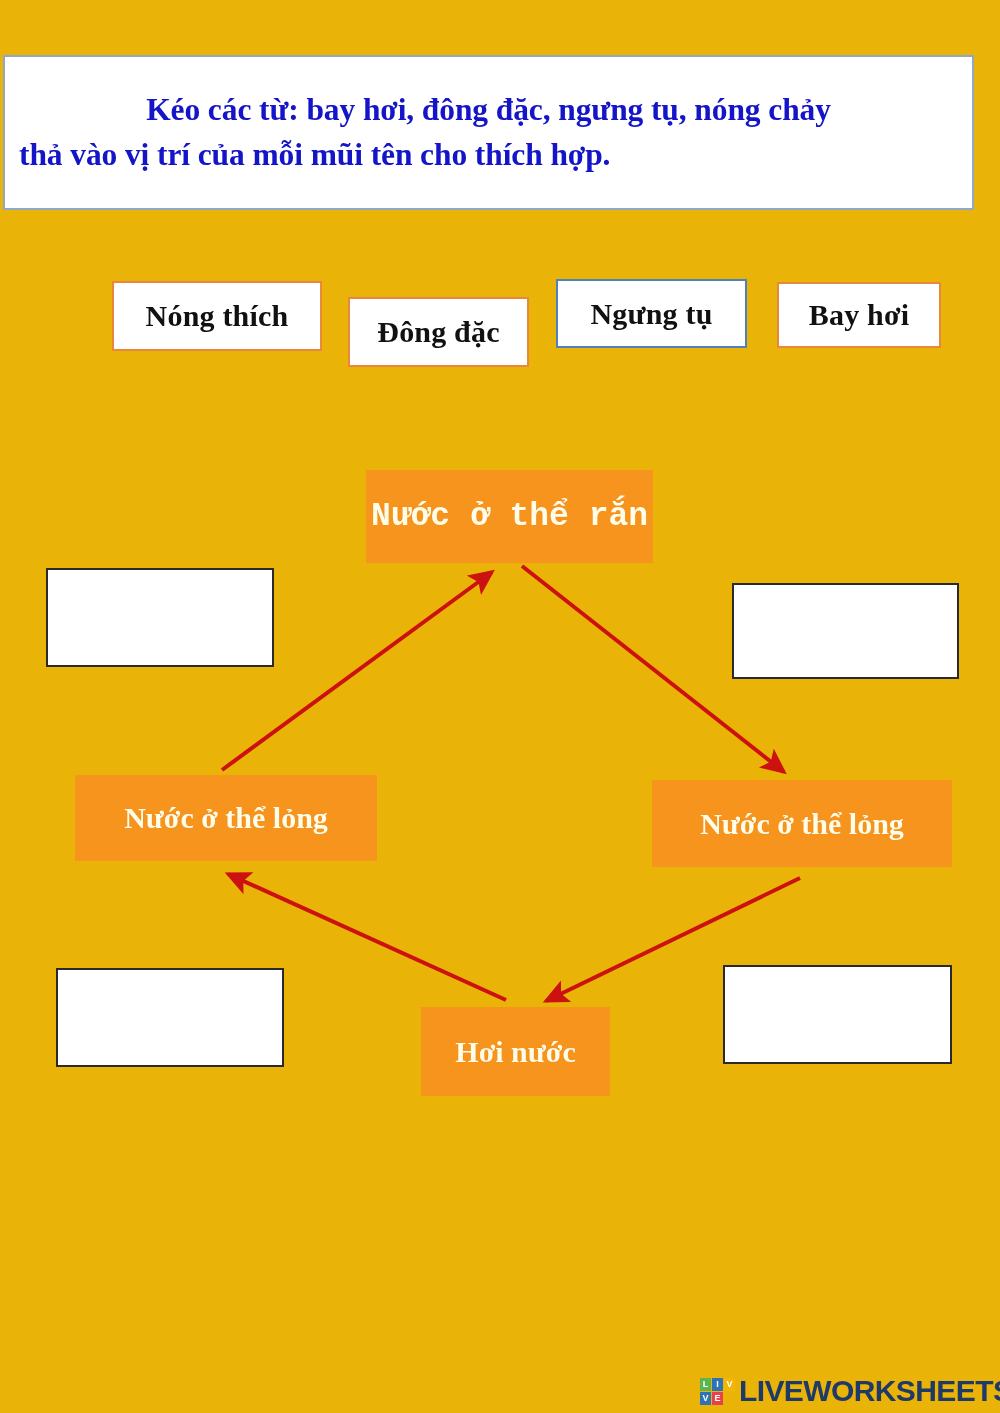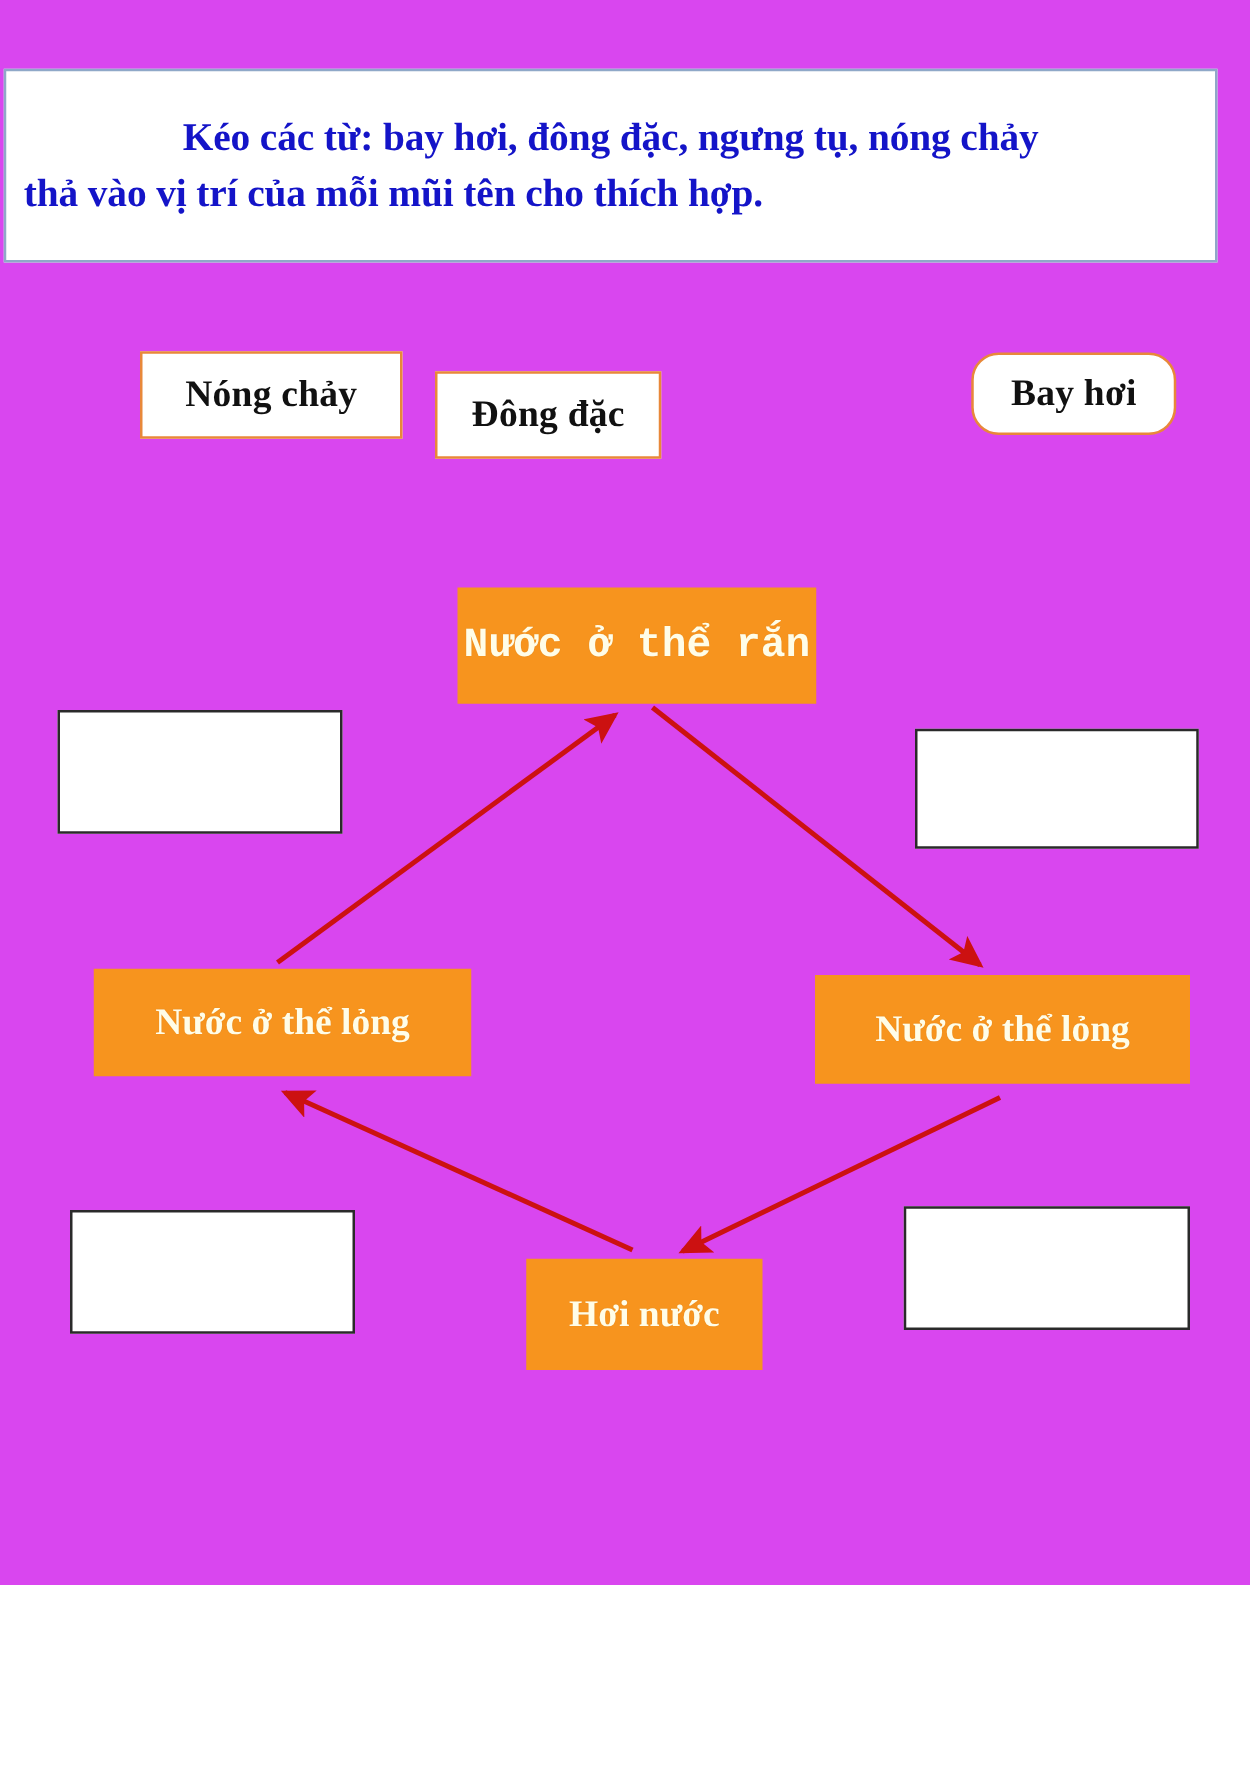--- a/index.html
+++ b/index.html
@@ -6,22 +6,22 @@
     margin: 0;
     padding: 0;
     background: #ffffff;
   }
   body {
     font-family: "Liberation Serif", "DejaVu Serif", serif;
   }
   #page {
     position: relative;
     width: 1000px;
-    height: 1268px;
-    background: #d946ef;
+    height: 1413px;
+    background: #eab308;
     overflow: hidden;
   }
 
   
   #instruction-box {
     position: absolute;
     left: 3px;
     top: 55px;
     width: 971px;
     height: 155px;
@@ -143,23 +143,24 @@
 
 <div id="page">
 
   <div id="instruction-box" style="border-color: rgb(143, 168, 200);">
     <div id="instruction-text" style="color: rgb(20, 20, 200);">
       <span class="ln1">Kéo các từ: bay hơi, đông đặc, ngưng tụ, nóng chảy</span>
       <span class="ln2">thả vào vị trí của mỗi mũi tên cho thích hợp.</span>
     </div>
   </div>
 
-  <div class="word-chip chip-orange" id="chip-0" style="border-color: rgb(232, 136, 58);">Nóng chảy</div>
+  <div class="word-chip chip-orange" id="chip-0" style="border-color: rgb(232, 136, 58);">Nóng thích</div>
   <div class="word-chip chip-orange" id="chip-1" style="border-color: rgb(232, 136, 58);">Đông đặc</div>
-  <div class="word-chip chip-orange" id="chip-3" style="border-color: rgb(232, 136, 58); border-radius: 22px;">Bay hơi</div>
+  <div class="word-chip chip-blue" id="chip-2" style="border-color: rgb(79, 129, 189);">Ngưng tụ</div>
+  <div class="word-chip chip-orange" id="chip-3" style="border-color: rgb(232, 136, 58);">Bay hơi</div>
 
   <svg id="arrow-layer" viewBox="0 0 1000 1413" width="1000" height="1413">
     <defs>
       <marker id="ah" markerWidth="7" markerHeight="7" refX="5.6" refY="3" orient="auto" markerUnits="strokeWidth">
         <path d="M0,0 L6.5,3 L0,6 L1.4,3 z" fill="#CC1111"></path>
       </marker>
     </defs>
     <line x1="222" y1="770" x2="492" y2="572" stroke="#CC1111" stroke-width="4" marker-end="url(#ah)"></line>
     <line x1="522" y1="566" x2="784" y2="772" stroke="#CC1111" stroke-width="4" marker-end="url(#ah)"></line>
     <line x1="506" y1="1000" x2="228" y2="874" stroke="#CC1111" stroke-width="4" marker-end="url(#ah)"></line>

